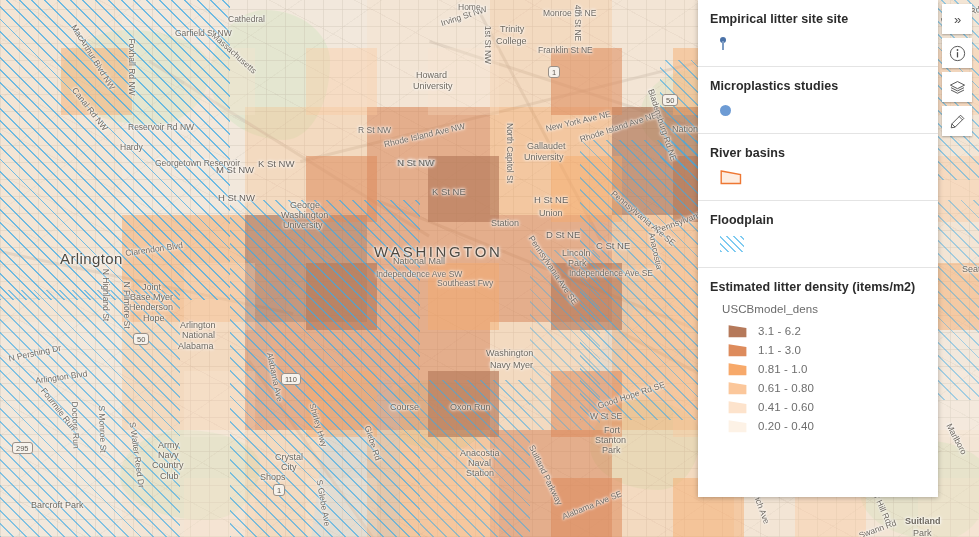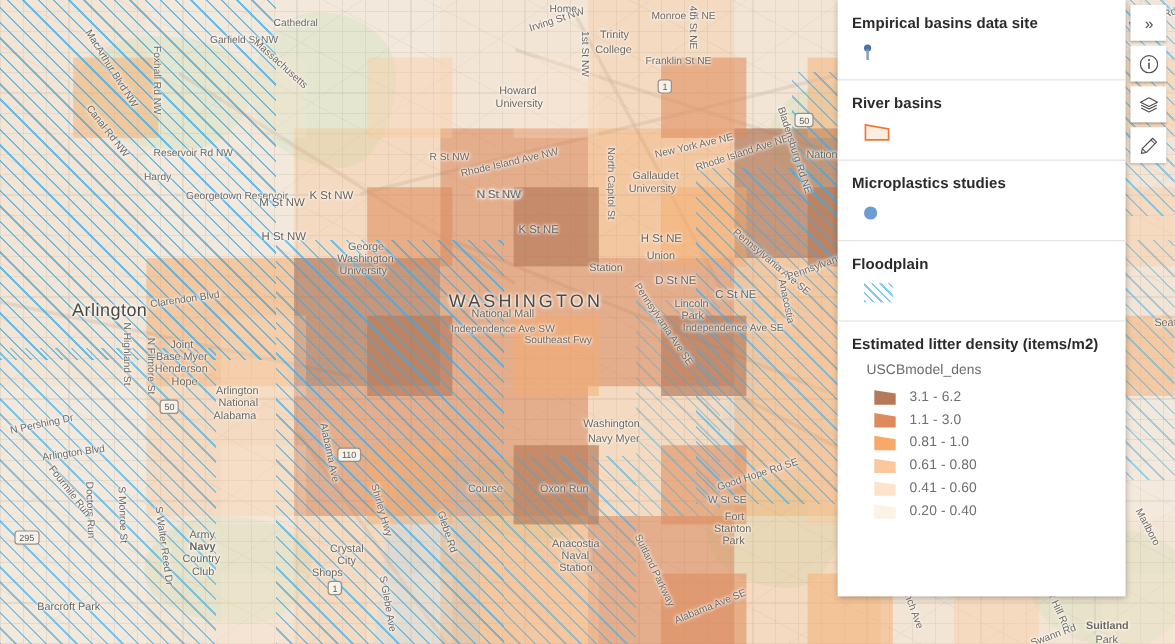--- a/index.html
+++ b/index.html
@@ -330,21 +330,21 @@
       <div class="lbl poi" style="left: 595px; top: 435px;">Stanton</div>
       <div class="lbl poi" style="left: 602px; top: 445px;">Park</div>
       <div class="lbl poi" style="left: 142px; top: 282px;">Joint</div>
       <div class="lbl poi" style="left: 130px; top: 292px;">Base Myer</div>
       <div class="lbl poi" style="left: 129px; top: 302px;">Henderson</div>
       <div class="lbl poi" style="left: 143px; top: 313px;">Hope</div>
       <div class="lbl poi" style="left: 180px; top: 320px;">Arlington</div>
       <div class="lbl poi" style="left: 182px; top: 330px;">National</div>
       <div class="lbl poi" style="left: 178px; top: 341px;">Alabama</div>
       <div class="lbl poi" style="left: 158px; top: 440px;">Army</div>
-      <div class="lbl poi" style="left: 158px; top: 450px; font-weight: bold;">Navy</div>
+      <div class="lbl poi" style="left: 158px; top: 450px;">Navy</div>
       <div class="lbl poi" style="left: 152px; top: 460px;">Country</div>
       <div class="lbl poi" style="left: 160px; top: 471px;">Club</div>
       <div class="lbl poi" style="left: 275px; top: 452px;">Crystal</div>
       <div class="lbl poi" style="left: 281px; top: 462px;">City</div>
       <div class="lbl poi" style="left: 260px; top: 472px;">Shops</div>
       <div class="lbl st" style="left: 125px; top: 244px; transform: rotate(-8deg);">Clarendon Blvd</div>
       <div class="lbl st" style="left: 80px; top: 290px; transform: rotate(90deg);">N Highland St</div>
       <div class="lbl st" style="left: 103px; top: 300px; transform: rotate(90deg);">N Filmore St</div>
       <div class="lbl st" style="left: 8px; top: 348px; transform: rotate(-12deg);">N Pershing Dr</div>
       <div class="lbl st" style="left: 35px; top: 372px; transform: rotate(-8deg);">Arlington Blvd</div>
@@ -377,43 +377,43 @@
       <div class="shield" style="left: 133px; top: 333px;">50</div>
       <div class="shield" style="left: 281px; top: 373px;">110</div>
       <div class="shield" style="left: 273px; top: 484px;">1</div>
       <div class="shield" style="left: 12px; top: 442px;">295</div>
     </div>
 </div>
 
 <div id="legend-panel">
 
   <div class="legend-section">
-    <div class="legend-title">Empirical basins data site</div>
+    <div class="legend-title">Empirical litter site site</div>
     <div class="legend-symbol-row">
       <span class="sym-pin"></span>
+    </div>
+  </div>
+
+  <div class="legend-section">
+    <div class="legend-title">Microplastics studies</div>
+    <div class="legend-symbol-row">
+      <span class="sym-dot"></span>
     </div>
   </div>
 
   <div class="legend-section">
     <div class="legend-title">River basins</div>
     <div class="legend-symbol-row">
       <svg class="sym-poly" viewBox="0 0 22 16">
         <path d="M1.2 2 L20.5 5.5 L20.5 14.5 L1.2 14.5 Z" fill="#fbdcc4" fill-opacity=".5" stroke="#ee7733" stroke-width="1.4"></path>
       </svg>
     </div>
   </div>
 
   <div class="legend-section">
-    <div class="legend-title">Microplastics studies</div>
-    <div class="legend-symbol-row">
-      <span class="sym-dot"></span>
-    </div>
-  </div>
-
-  <div class="legend-section">
     <div class="legend-title">Floodplain</div>
     <div class="legend-symbol-row">
       <span class="sym-hatch"></span>
     </div>
   </div>
 
   <div class="legend-section">
     <div class="legend-title">Estimated litter density (items/m2)</div>
     <div class="density-field">USCBmodel_dens</div>
     <div id="density-list">

